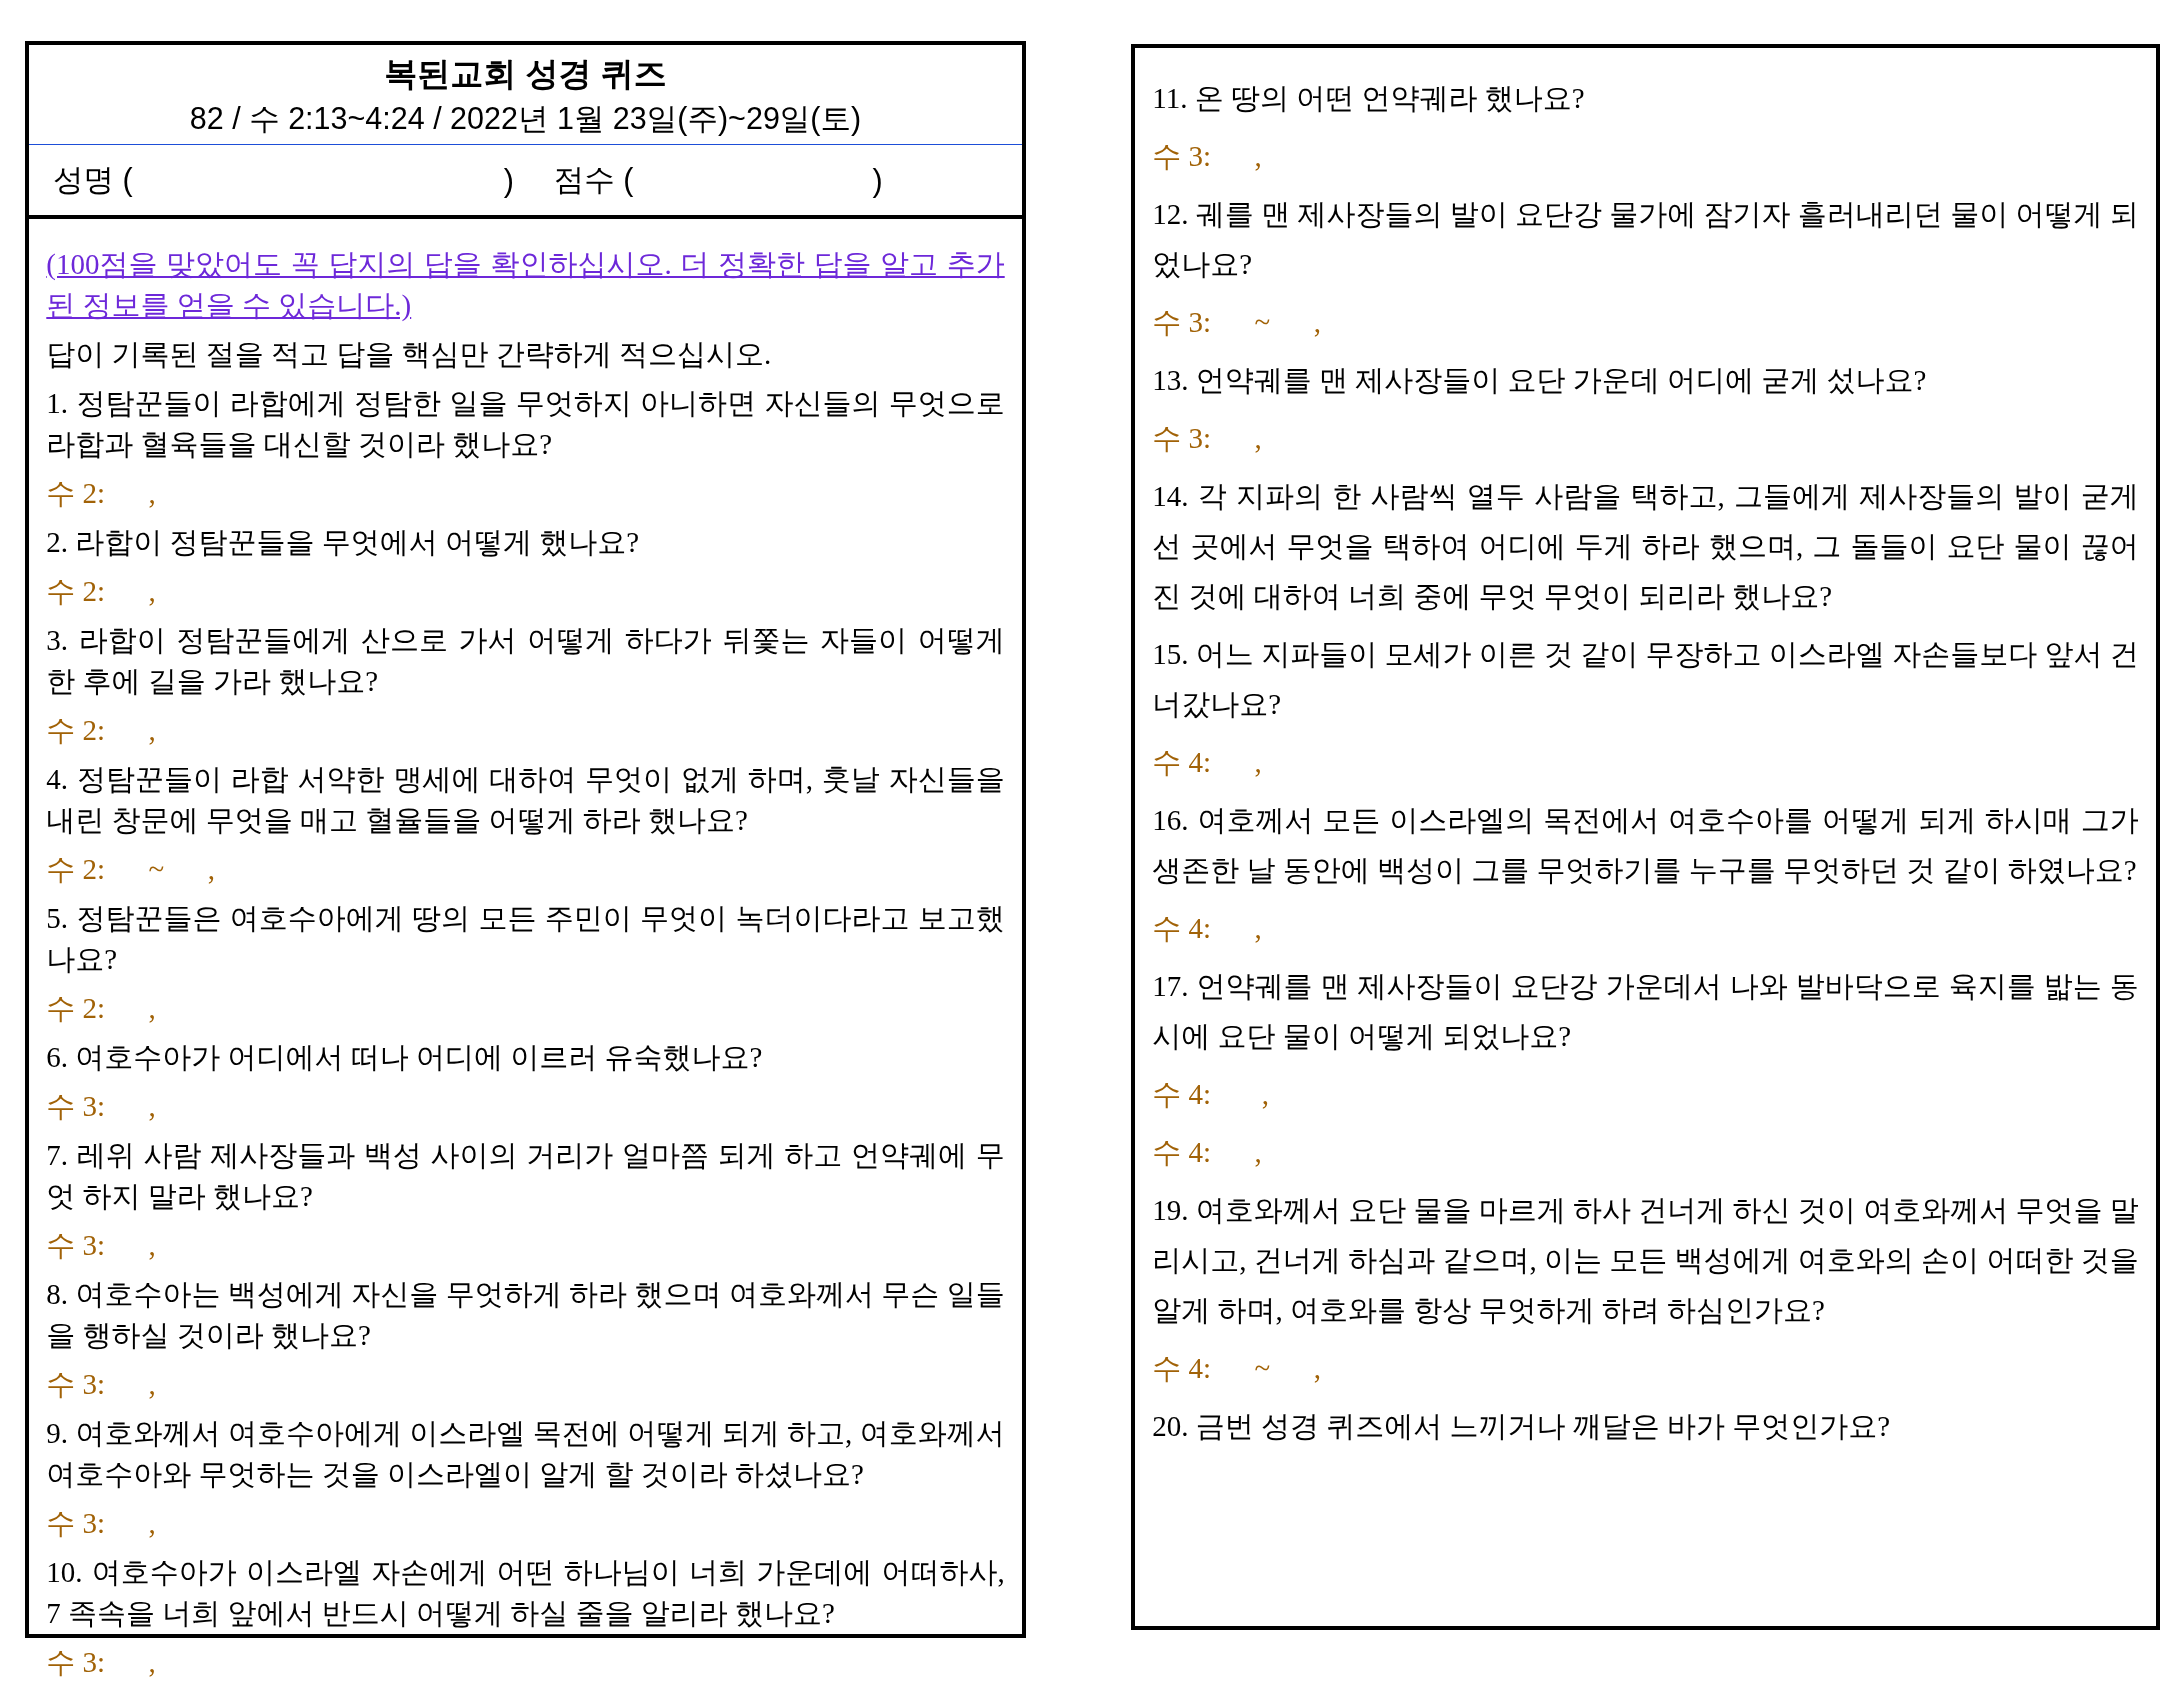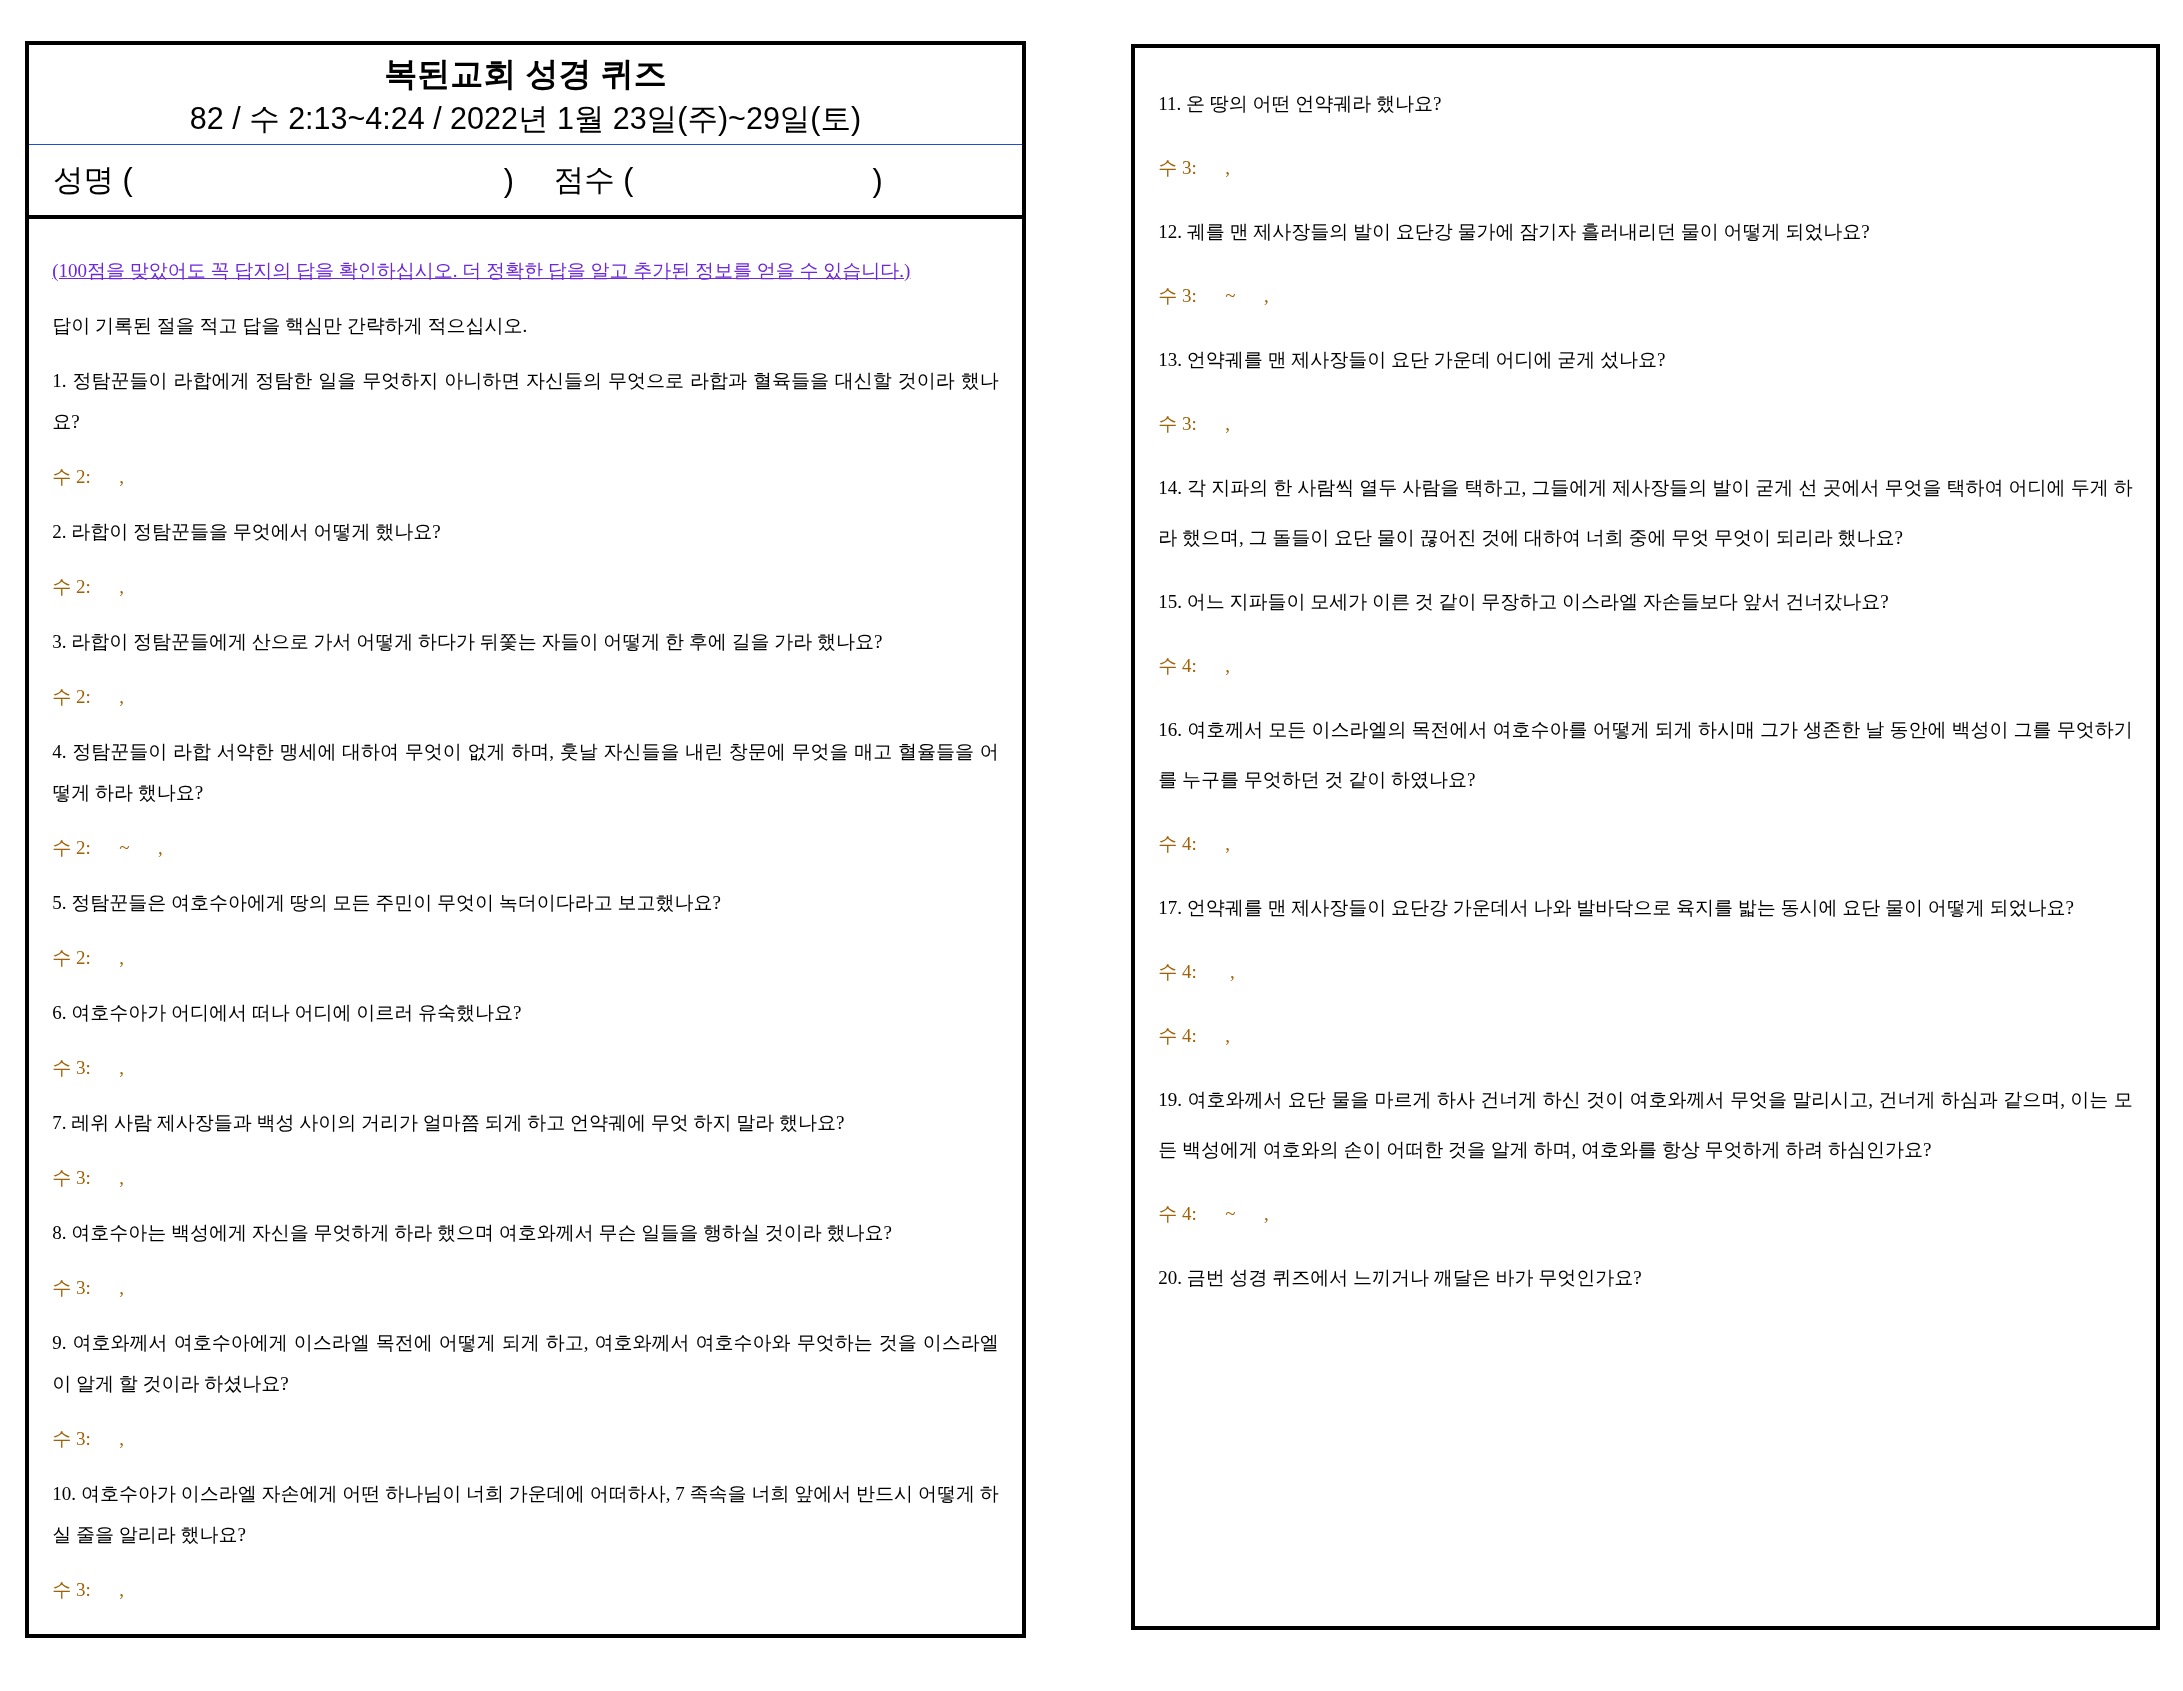--- a/index.html
+++ b/index.html
@@ -16,21 +16,21 @@
   .subtitle{font-size:30.5px;line-height:41px;}
 
   .namerow{height:74px;border-bottom:4px solid #000;display:flex;align-items:center;
            font-family:"Liberation Sans",sans-serif;font-size:30.5px;
            padding:0 24px;box-sizing:border-box;}
   .blank-name{width:371px;height:46px;}
   .nr-gap{width:40px;}
   .blank-score{width:239px;height:46px;}
 
   .bodytext{padding:17px 9.3px 0 9.3px;}
-  .bodytext p{margin:14px;font-size:19px;text-align:justify;}
+  .bodytext p{margin:8px;font-size:29px;text-align:justify;}
   .left .bodytext p{line-height:41px;}
   .right .bodytext p{line-height:50px;}
 
   .note{color:#6d28d9;text-decoration:underline;}
   .ans{color:#a16207;white-space:pre;text-align:center;}
 </style>
 </head>
 <body>
 
 <div class="sheet">

